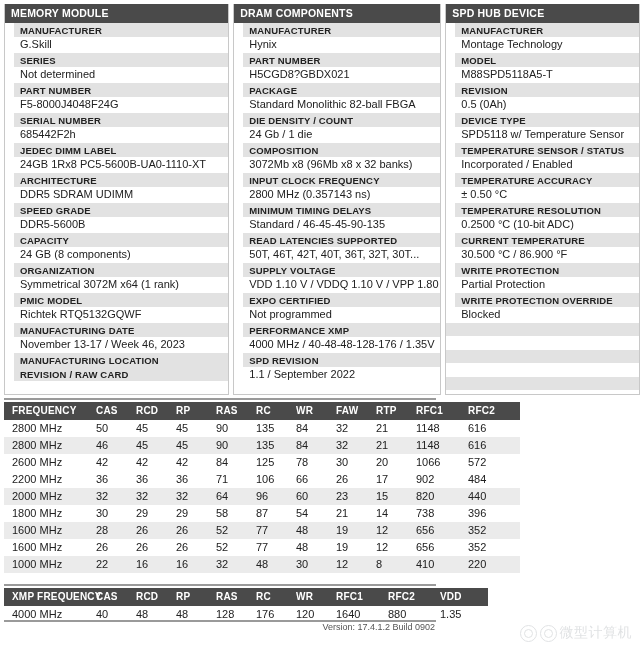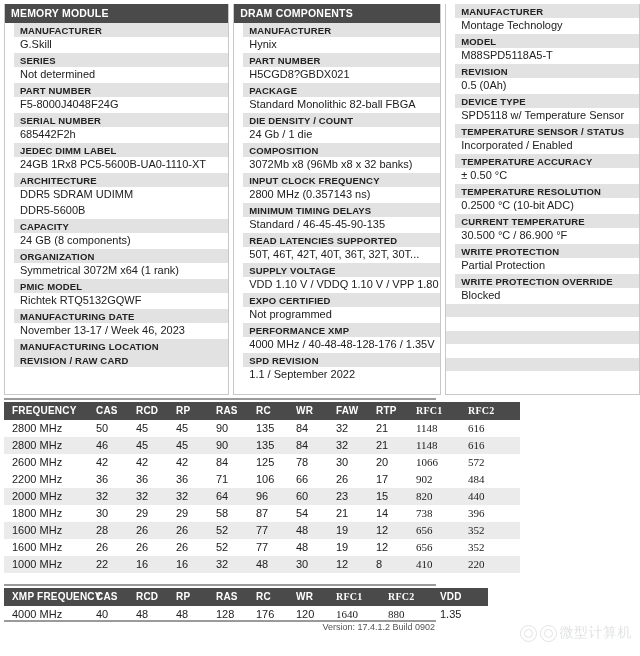--- a/index.html
+++ b/index.html
@@ -120,21 +120,21 @@
     line-height: 15px;
     text-align: left;
     white-space: nowrap;
   }
   table.t tbody tr.odd td { background: #ffffff; }
   table.t tbody tr.even td { background: #ebebeb; }
 
   
   .c-freq { width: 84px; padding-left: 8px !important; }
   .c-num  { width: 40px; }
-  .c-num4 { width: 52px; font-family: Liberation Serif, serif; }
+  .c-num4 { width: 52px; }
   .c-wide { width: 48px; }
 
   .topline {
     position: absolute;
     left: 4px;
     top: 398px;
     width: 432px;
     height: 2px;
     background: #9a9a9a;
   }
@@ -218,20 +218,21 @@
             </div>
             <div class="field">
               <div class="f-label">JEDEC DIMM LABEL</div>
               <div class="f-value">24GB 1Rx8 PC5-5600B-UA0-1110-XT</div>
             </div>
             <div class="field">
               <div class="f-label">ARCHITECTURE</div>
               <div class="f-value">DDR5 SDRAM UDIMM</div>
             </div>
             <div class="field">
+              <div class="f-label">SPEED GRADE</div>
               <div class="f-value">DDR5-5600B</div>
             </div>
             <div class="field">
               <div class="f-label">CAPACITY</div>
               <div class="f-value">24 GB (8 components)</div>
             </div>
             <div class="field">
               <div class="f-label">ORGANIZATION</div>
               <div class="f-value">Symmetrical 3072M x64 (1 rank)</div>
             </div>
@@ -304,20 +305,21 @@
             <div class="field">
               <div class="f-label">SPD REVISION</div>
               <div class="f-value">1.1 / September 2022</div>
             </div>
           </div>
       </div>
     </div>
 
     <div class="col c3">
       <div class="col-inner">
+        <div class="sec-header">SPD HUB DEVICE</div>
         <div id="fields-2">
             <div class="field">
               <div class="f-label">MANUFACTURER</div>
               <div class="f-value">Montage Technology</div>
             </div>
             <div class="field">
               <div class="f-label">MODEL</div>
               <div class="f-value">M88SPD5118A5-T</div>
             </div>
             <div class="field">

